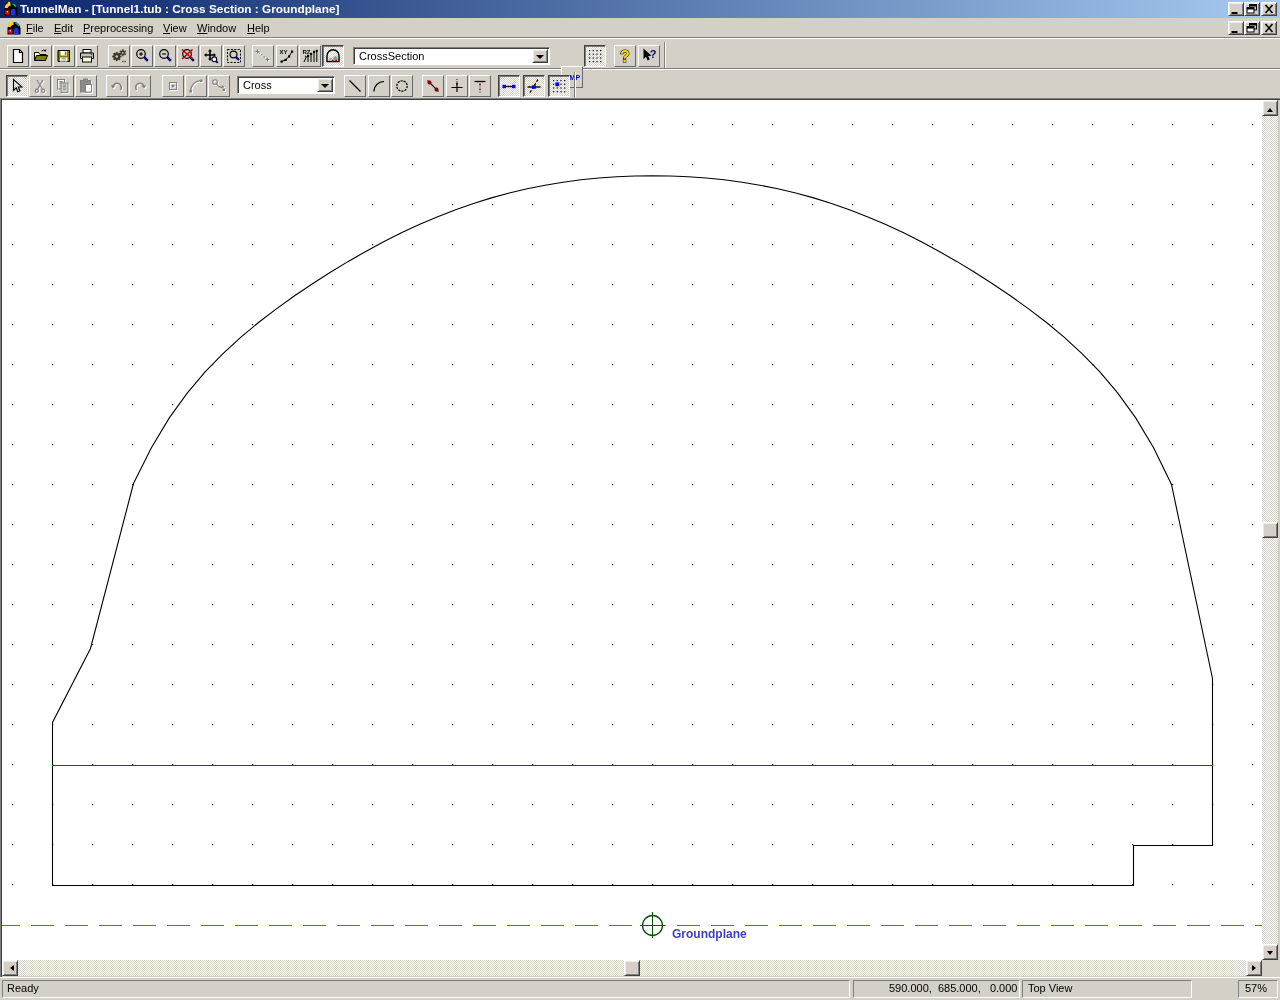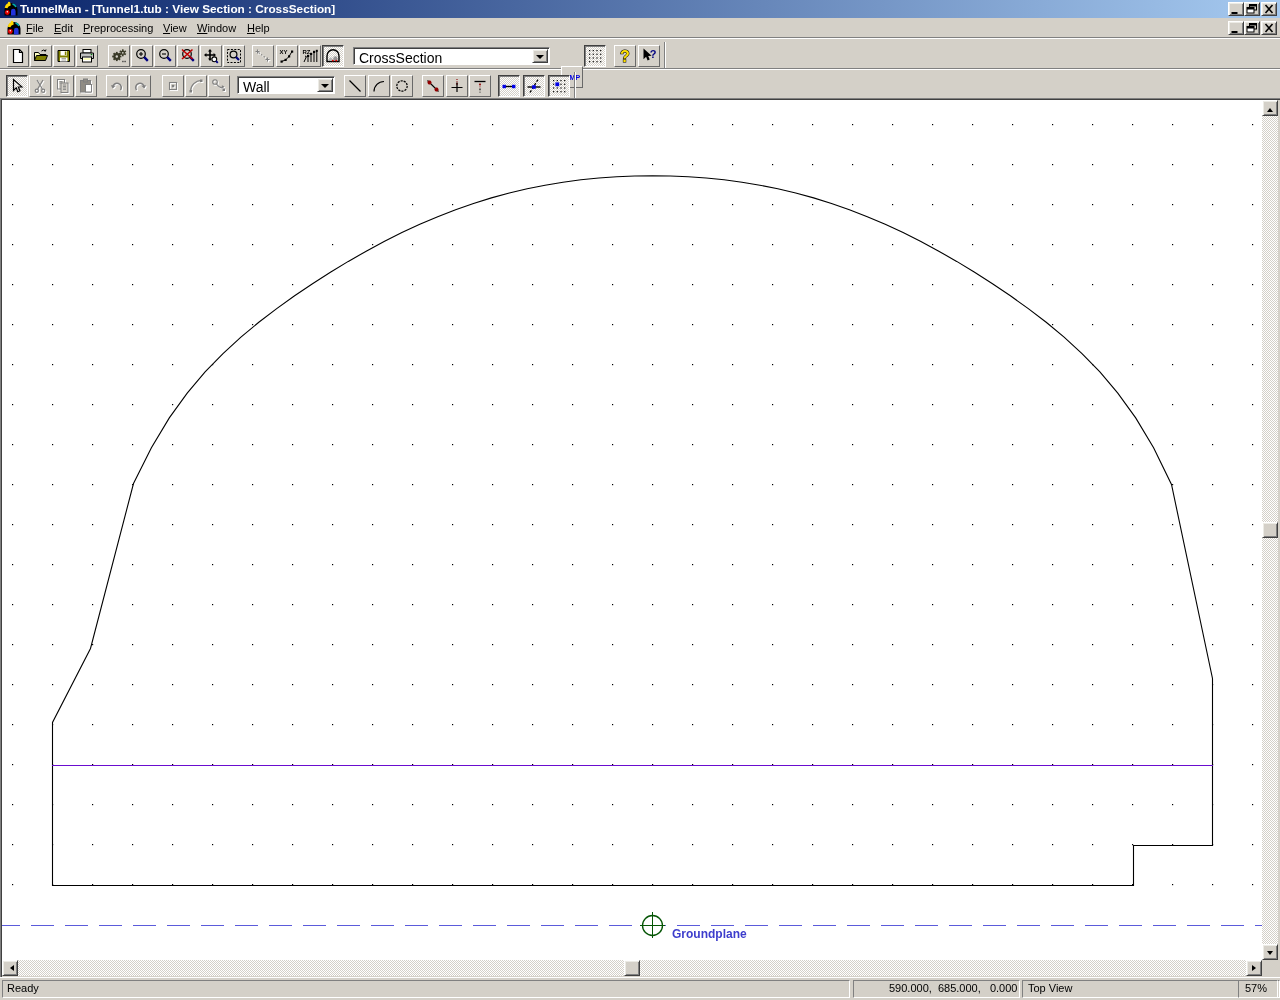--- a/index.html
+++ b/index.html
@@ -10,31 +10,31 @@
 .mi{top:22px;font-size:11px;color:#000;}
 .wbtn{width:16px;height:14px;background:#d4d0c8;border:1px solid;border-color:#fff #404040 #404040 #fff;box-shadow:inset 1px 1px 0 #ecebe5,inset -1px -1px 0 #808080;}
 .hr1{left:0;width:1280px;height:1px;background:#808080;}
 .hr2{left:0;width:1280px;height:1px;background:#fff;}
 .tb{background:#d4d0c8;}
 .b{position:absolute;width:22px;height:22px;background:#d4d0c8;border:1px solid;border-color:#fff #696969 #696969 #fff;}
 .bp{position:absolute;width:22px;height:22px;border:1px solid;border-color:#404040 #fff #fff #404040;box-shadow:inset 1px 1px 0 #808080;background:#d4d0c8;background-image:conic-gradient(#fff 25%,transparent 0 50%,#fff 0 75%,transparent 0);background-size:2px 2px;}
 .b svg,.bp svg{position:absolute;left:2px;top:2px;}
 .vsep{width:2px;border-left:1px solid #808080;border-right:1px solid #fff;}
 .combo{background:#fff;border:1px solid;border-color:#808080 #fff #fff #808080;box-shadow:inset 1px 1px 0 #404040;}
-.combo .ct{position:absolute;left:5px;top:2px;font-size:14px;color:#000;}
+.combo .ct{position:absolute;left:5px;top:2px;font-size:11px;color:#000;}
 .cbtn{position:absolute;right:1px;top:1px;width:16px;background:#d4d0c8;border:1px solid;border-color:#fff #404040 #404040 #fff;box-shadow:inset 1px 1px 0 #ecebe5,inset -1px -1px 0 #808080;}
 .cbtn:after{content:"";position:absolute;left:3px;top:5px;border:4px solid transparent;border-top:4px solid #000;}
 .checker{background:#d4d0c8;background-image:conic-gradient(#fff 25%,transparent 0 50%,#fff 0 75%,transparent 0);background-size:2px 2px;}
 .sbtn{background:#d4d0c8;border:1px solid;border-color:#fff #404040 #404040 #fff;box-shadow:inset 1px 1px 0 #ecebe5,inset -1px -1px 0 #808080;}
 .sfield{border:1px solid;border-color:#808080 #fff #fff #808080;font-size:11px;color:#000;padding-left:27px;}
 </style></head>
 <body>
 
 <div class="abs titlebar"></div>
-<div class="abs titletext">TunnelMan - [Tunnel1.tub : View Section : CrossSection]</div>
+<div class="abs titletext">TunnelMan - [Tunnel1.tub : Cross Section : Groundplane]</div>
 
 <div class="abs" id="appicon1" style="left:3px;top:1px;"><svg width="16" height="16" viewBox="0 0 16 16">
       <path d="M1.5 14.5 V8.5 a6.5 6.5 0 0 1 13 0 V14.5 z" fill="#000"></path>
       <path d="M3 7 a5.5 5.5 0 0 1 4.5-4" stroke="#ffd800" stroke-width="2.8" fill="none"></path>
       <circle cx="6" cy="1.8" r="1.1" fill="#ffd800"></circle>
       <path d="M9.5 3 a5 5 0 0 1 3.5 3" stroke="#00b0b0" stroke-width="1.6" fill="none"></path>
       <circle cx="4.3" cy="11.5" r="2.4" fill="#e00000"></circle>
       <path d="M8 14.5 v-4.5 a2.3 2.3 0 0 1 4.6 0 v4.5 z" fill="#2233dd"></path>
       <circle cx="4.3" cy="10.8" r="0.7" fill="#fff"></circle>
     </svg></div>
@@ -383,21 +383,21 @@
         </g>
         <g stroke="#808080" fill="#808080">
           <circle cx="4" cy="4" r="2.3" fill="none" stroke-width="1.1"></circle>
           <path d="M5.5 6 q3.5 5 7 3.5" fill="none" stroke-width="1.1"></path>
           <path d="M13.5 8.5 l-3 1.8 0.4-3 z" stroke="none"></path>
           <rect x="11.5" y="10.5" width="2.5" height="2.5" stroke="none"></rect>
         </g>
       </svg>
     </div>
     <div class="abs combo" style="left:237px;top:76px;width:98px;height:18px;">
-      <span class="ct">Wall</span>
+      <span class="ct">Cross</span>
       <div class="cbtn" style="height:14px;"></div>
     </div>
     <div class="b" style="left:344px;top:75px;">
       <svg width="16" height="16" viewBox="0 0 16 16">
         <path d="M2.5 2.5 L13.5 13.5" stroke="#000" stroke-width="1.2"></path>
       </svg>
     </div>
     <div class="b" style="left:368px;top:75px;">
       <svg width="16" height="16" viewBox="0 0 16 16">
         <path d="M3 13.5 A10 10 0 0 1 13 3.5" fill="none" stroke="#000" stroke-width="1.2"></path>
@@ -506,18 +506,18 @@
 <div class="abs" style="left:7px;top:965px;width:0;height:0;border:3px solid transparent;border-right:4px solid #000;"></div>
 <div class="abs" style="left:1252px;top:965px;width:0;height:0;border:3px solid transparent;border-left:4px solid #000;"></div>
 
 <div class="abs" style="left:0;top:977px;width:1280px;height:23px;background:#d4d0c8;border-top:1px solid #fff;"></div>
 <div class="abs sfield" style="left:2px;top:980px;width:848px;height:18px;">
     <span style="position:absolute;left:4px;top:1px;">Ready</span>
   </div>
 <div class="abs sfield" style="left:853px;top:980px;width:167px;height:18px;">
     <span style="position:absolute;left:9px;top:1px;white-space:pre;margin-left:26px;">590.000,  685.000,   0.000</span>
   </div>
-<div class="abs sfield" style="left:1022px;top:980px;width:258px;height:18px;">
+<div class="abs sfield" style="left:1022px;top:980px;width:170px;height:18px;">
     <span style="position:absolute;left:5px;top:1px;">Top View</span>
   </div>
 <div class="abs sfield" style="left:1238px;top:980px;width:40px;height:18px;">
     <span style="position:absolute;left:6px;top:1px;">57%</span>
   </div>
 
 </body></html>

